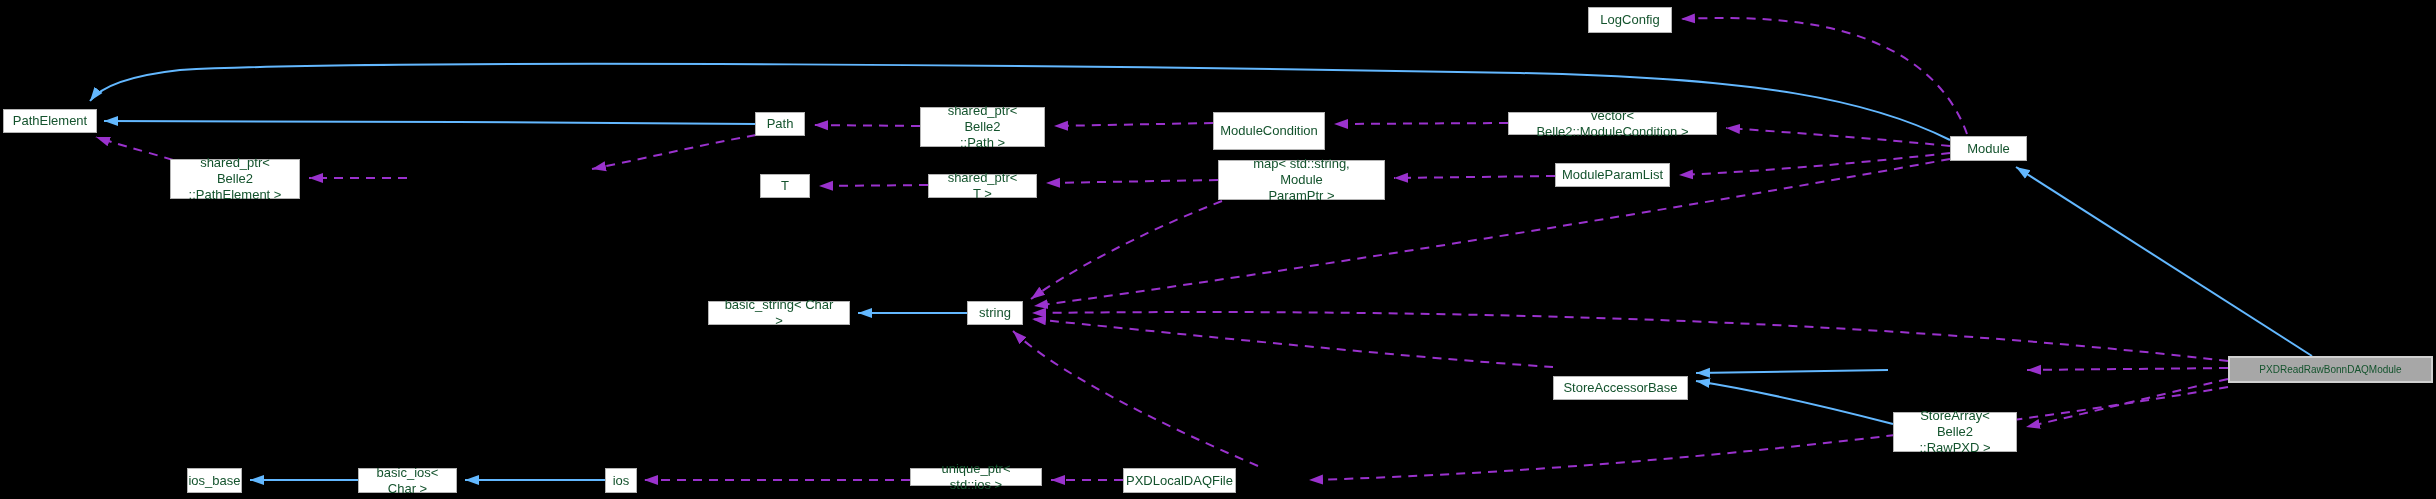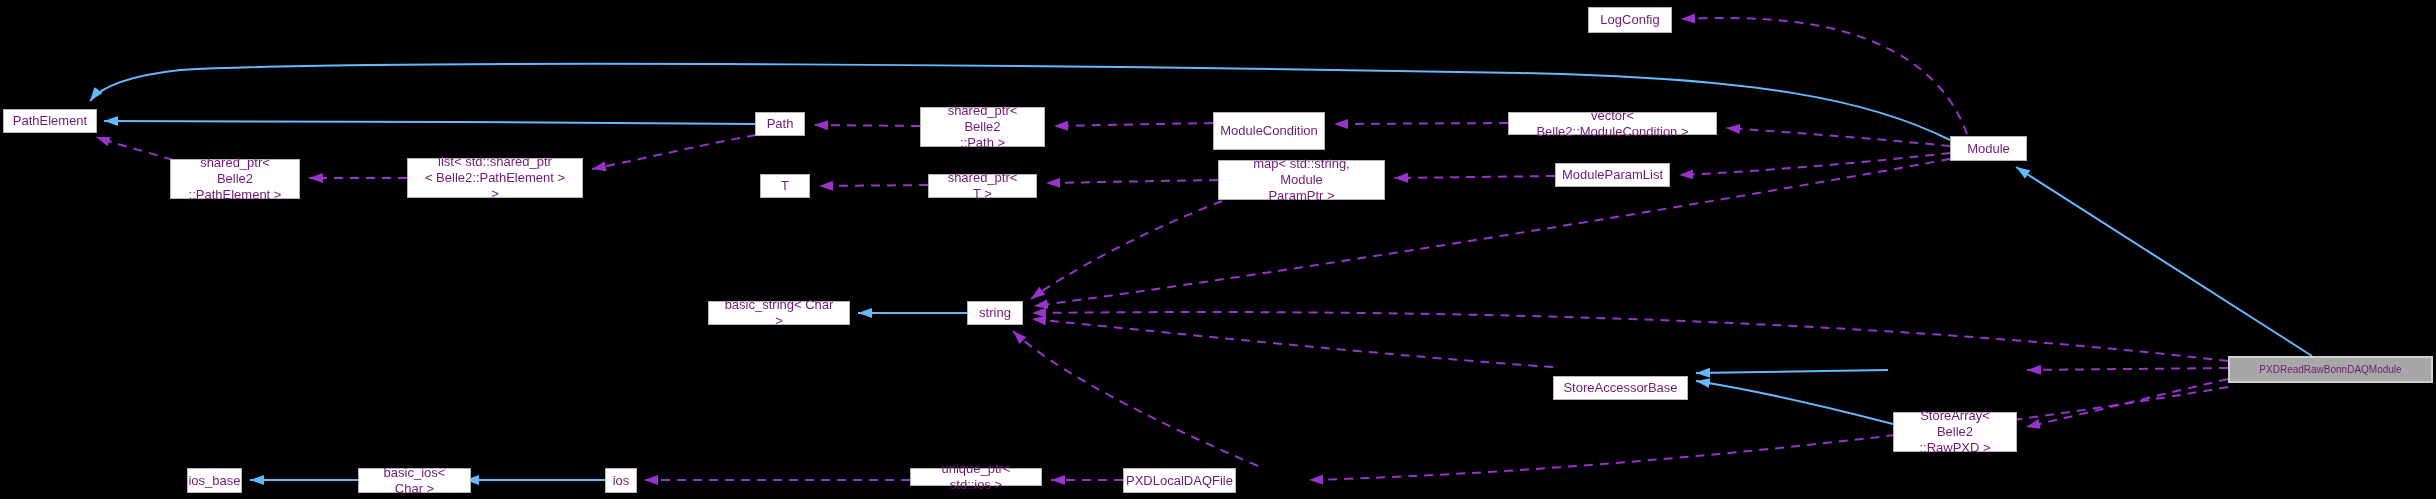--- a/index.html
+++ b/index.html
@@ -1,20 +1,20 @@
 <!DOCTYPE html>
 <html><head>
 <meta charset="utf-8">
 <style>
   html,body{margin:0;padding:0;background:#000;}
   #canvas{position:relative;width:2436px;height:499px;background:#000;overflow:hidden;
           font-family:"Liberation Sans",sans-serif;}
   #edges{position:absolute;left:0;top:0;z-index:1;}
   .node{position:absolute;z-index:2;display:flex;align-items:center;justify-content:center;
-        text-align:center;background:#ffffff;border:1px solid #b4b4b4;color:#701a75;
+        text-align:center;background:#ffffff;border:1px solid #b4b4b4;color:#14532d;
         font-size:13px;line-height:16px;white-space:pre-line;box-sizing:border-box;
         padding:1px 15px;cursor:pointer;}
   .node.highlight{background:#a7a7a7;border:2px solid #cfcfcf;font-size:10px;}
 </style>
 </head>
 <body>
 
 <div id="canvas">
 
   <svg id="edges" width="2436" height="499" viewBox="0 0 2436 499">
@@ -60,39 +60,37 @@
       <path d="M 2228,379 C 2150,397 2092,412 2026,427" marker-end="url(#ap)"></path>
       <path d="M 2228,387 C 1900,443 1562,473 1309,480" marker-end="url(#ap)"></path>
       <path d="M 1187,480 L 1051,480" marker-end="url(#ap)"></path>
       <path d="M 910,480 L 644,480" marker-end="url(#ap)"></path>
     </g>
   </svg>
 
   <div class="node" style="left:3px;top:109px;width:94px;height:24px">PathElement</div>
   <div class="node" style="left:170px;top:159px;width:130px;height:40px">shared_ptr&lt; Belle2
 ::PathElement &gt;</div>
-  <div class="node" style="left:407px;top:158px;width:176px;height:40px">list&lt; std::shared_ptr
-&lt; Belle2::PathElement &gt; &gt;</div>
   <div class="node" style="left:755px;top:112px;width:50px;height:24px">Path</div>
   <div class="node" style="left:920px;top:107px;width:125px;height:40px">shared_ptr&lt; Belle2
 ::Path &gt;</div>
   <div class="node" style="left:1213px;top:112px;width:112px;height:38px">ModuleCondition</div>
   <div class="node" style="left:1508px;top:112px;width:209px;height:23px">vector&lt; Belle2::ModuleCondition &gt;</div>
   <div class="node" style="left:1950px;top:136px;width:77px;height:25px">Module</div>
   <div class="node" style="left:1588px;top:7px;width:84px;height:26px">LogConfig</div>
   <div class="node" style="left:760px;top:174px;width:50px;height:24px">T</div>
   <div class="node" style="left:928px;top:174px;width:109px;height:24px">shared_ptr&lt; T &gt;</div>
   <div class="node" style="left:1218px;top:160px;width:167px;height:40px">map&lt; std::string, Module
 ParamPtr &gt;</div>
   <div class="node" style="left:1555px;top:163px;width:115px;height:24px">ModuleParamList</div>
   <div class="node" style="left:708px;top:301px;width:142px;height:24px">basic_string&lt; Char &gt;</div>
   <div class="node" style="left:967px;top:301px;width:56px;height:24px">string</div>
   <div class="node" style="left:1553px;top:376px;width:135px;height:24px">StoreAccessorBase</div>
   <div class="node" style="left:1893px;top:412px;width:124px;height:40px">StoreArray&lt; Belle2
 ::RawPXD &gt;</div>
   <div class="node highlight" style="left:2228px;top:356px;width:205px;height:27px">PXDReadRawBonnDAQModule</div>
   <div class="node" style="left:187px;top:468px;width:55px;height:25px">ios_base</div>
-  <div class="node" style="left:358px;top:468px;width:113px;height:25px">basic_ios&lt; Char &gt;</div>
+  <div class="node" style="left:358px;top:468px;width:99px;height:25px">basic_ios&lt; Char &gt;</div>
   <div class="node" style="left:605px;top:468px;width:30px;height:25px">ios</div>
   <div class="node" style="left:910px;top:468px;width:132px;height:18px">unique_ptr&lt; std::ios &gt;</div>
   <div class="node" style="left:1123px;top:468px;width:113px;height:25px">PXDLocalDAQFile</div>
 
 </div>
 
 </body></html>

